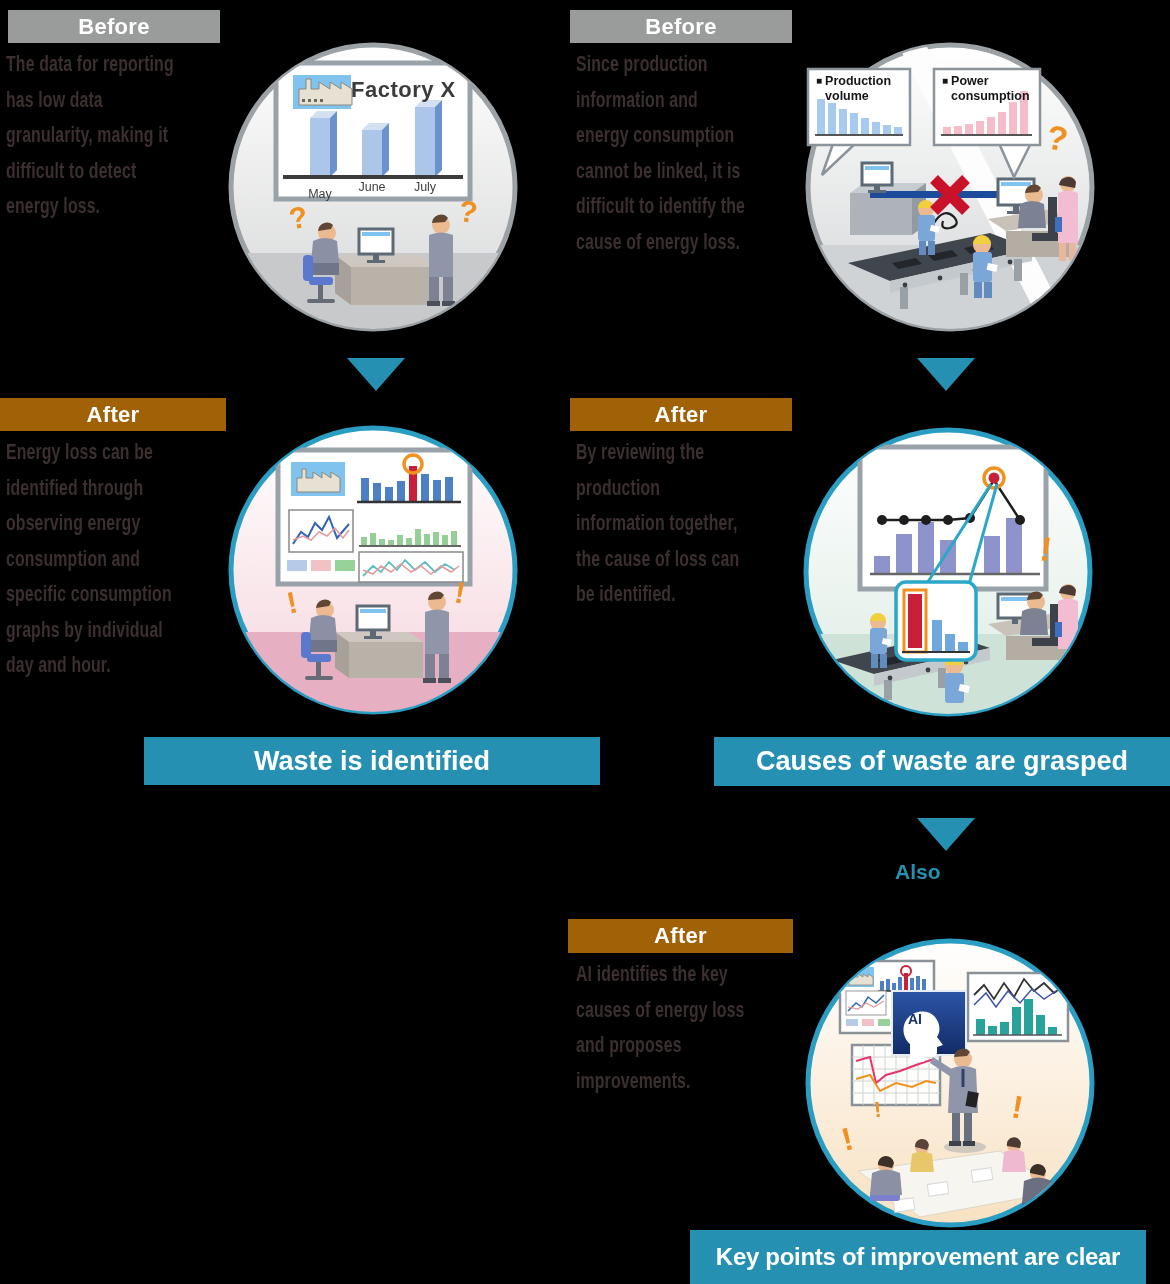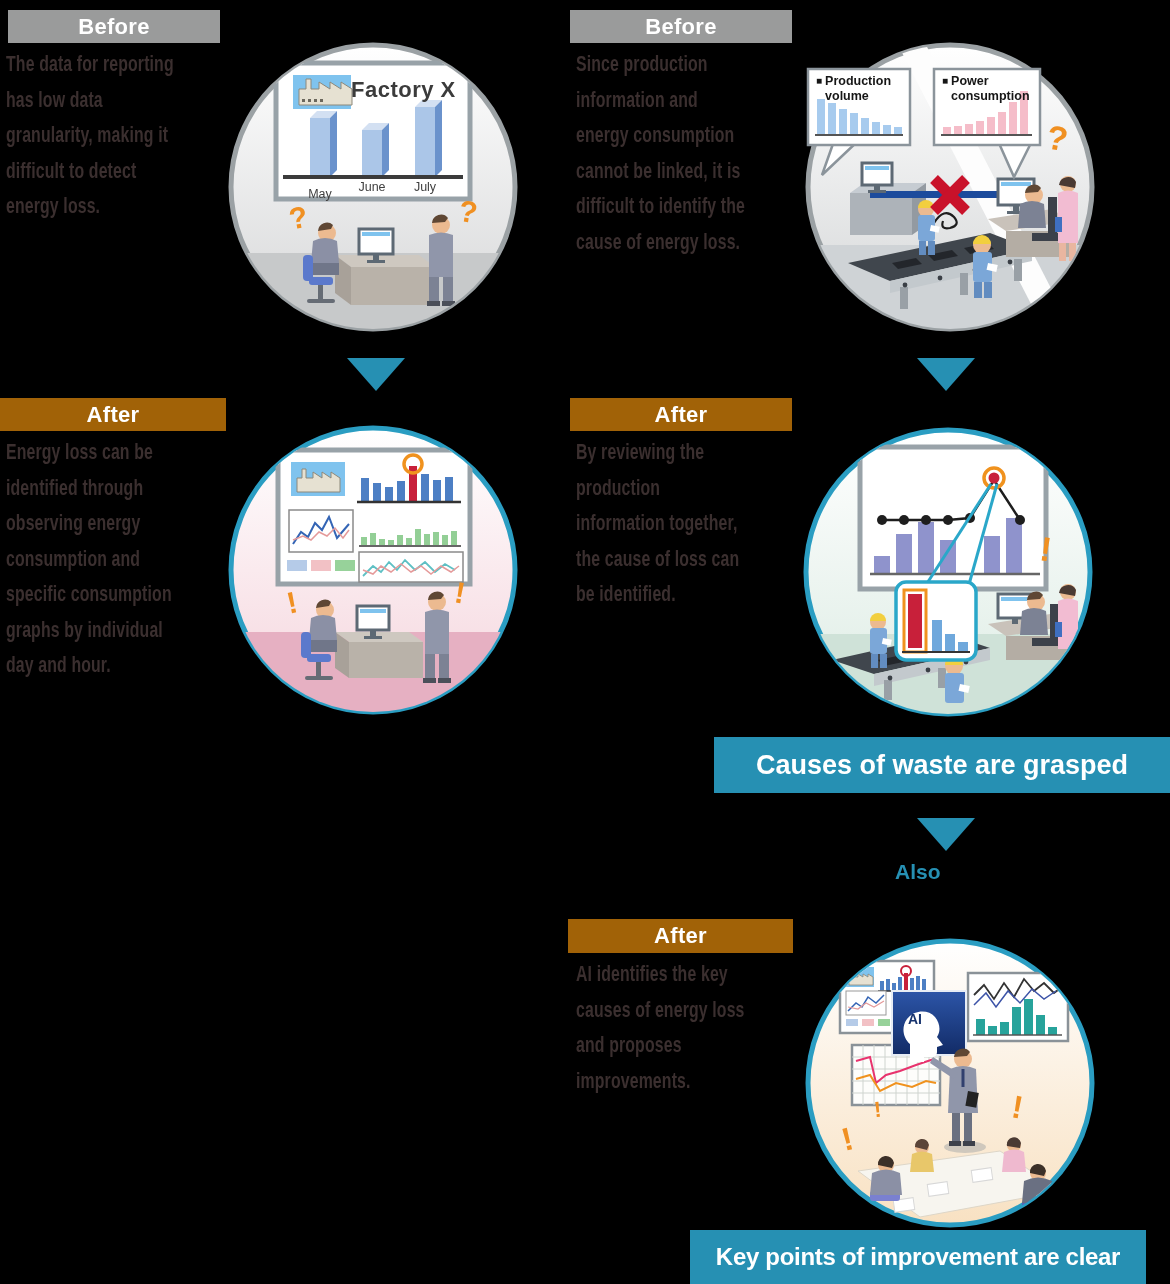--- a/index.html
+++ b/index.html
@@ -466,21 +466,22 @@
           <rect x="134" y="198" width="10" height="32" fill="#6fa8dc"></rect>
           <rect x="147" y="212" width="10" height="18" fill="#6fa8dc"></rect>
           <rect x="160" y="220" width="10" height="10" fill="#6fa8dc"></rect>
           <line x1="104" y1="230" x2="172" y2="230" stroke="#333333" stroke-width="2"></line>
         </g>
       </g>
     </svg>
     <span class="mark" style="left:242px;top:110px;font-size:34px;transform:rotate(8deg);">!</span>
   </div>
 
-  <div class="banner b28" style="left:714px;top:737px;width:456px;height:56px;">Causes of waste are grasped</div>
+  <div class="banner b28" style="left:144px;top:737px;width:456px;height:48px;">Waste is identified</div>
+  <div class="banner b28" style="left:714px;top:737px;width:456px;height:49px;">Causes of waste are grasped</div>
 
   <div class="arrow-down" style="left:917px;top:818px;"></div>
   <div class="also" style="left:895px;top:860px;">Also</div>
 
   <div class="label teal" style="left:568px;top:911px;width:225px;height:34px;">After</div>
   <div class="para" style="left:576px;top:956px;">AI identifies the key
 causes of energy loss
 and proposes
 improvements.</div>
 

